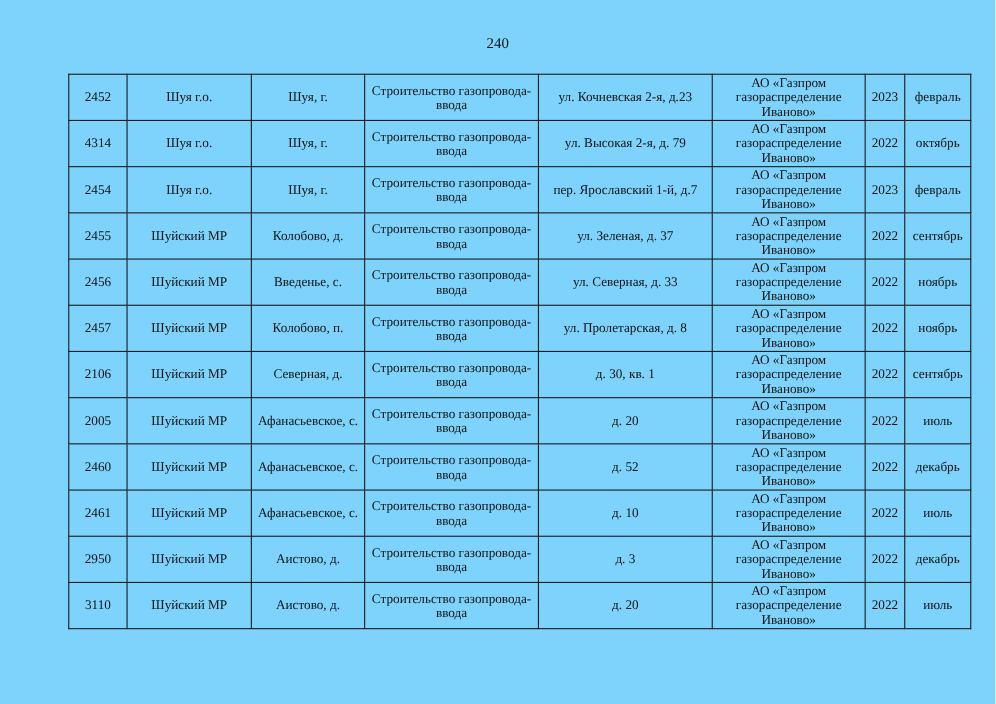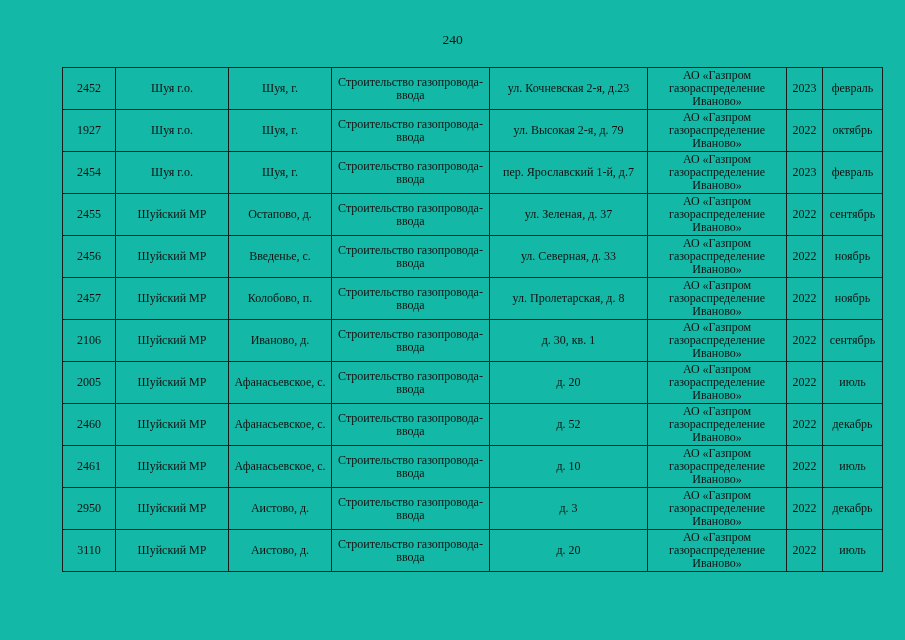--- a/index.html
+++ b/index.html
@@ -4,21 +4,21 @@
 <style>
   html, body {
     margin: 0;
     padding: 0;
     background: #ffffff;
   }
   .sheet {
     position: relative;
     width: 905px;
     height: 640px;
-    background: #14b8a6;
+    background: #7dd3fc;
     color: #111111;
     font-family: "Liberation Serif", serif;
     overflow: hidden;
   }
   .page-number {
     position: absolute;
     top: 32px;
     left: 0;
     width: 905px;
     text-align: center;
@@ -75,21 +75,21 @@
           <td>2452</td>
           <td>Шуя г.о.</td>
           <td>Шуя, г.</td>
           <td>Строительство газопровода-ввода</td>
           <td>ул. Кочневская 2-я, д.23</td>
           <td>АО «Газпром газораспределение Иваново»</td>
           <td>2023</td>
           <td>февраль</td>
         </tr>
         <tr>
-          <td>1927</td>
+          <td>4314</td>
           <td>Шуя г.о.</td>
           <td>Шуя, г.</td>
           <td>Строительство газопровода-ввода</td>
           <td>ул. Высокая 2-я, д. 79</td>
           <td>АО «Газпром газораспределение Иваново»</td>
           <td>2022</td>
           <td>октябрь</td>
         </tr>
         <tr>
           <td>2454</td>
@@ -97,21 +97,21 @@
           <td>Шуя, г.</td>
           <td>Строительство газопровода-ввода</td>
           <td>пер. Ярославский 1-й, д.7</td>
           <td>АО «Газпром газораспределение Иваново»</td>
           <td>2023</td>
           <td>февраль</td>
         </tr>
         <tr>
           <td>2455</td>
           <td>Шуйский МР</td>
-          <td>Остапово, д.</td>
+          <td>Колобово, д.</td>
           <td>Строительство газопровода-ввода</td>
           <td>ул. Зеленая, д. 37</td>
           <td>АО «Газпром газораспределение Иваново»</td>
           <td>2022</td>
           <td>сентябрь</td>
         </tr>
         <tr>
           <td>2456</td>
           <td>Шуйский МР</td>
           <td>Введенье, с.</td>
@@ -127,21 +127,21 @@
           <td>Колобово, п.</td>
           <td>Строительство газопровода-ввода</td>
           <td>ул. Пролетарская, д. 8</td>
           <td>АО «Газпром газораспределение Иваново»</td>
           <td>2022</td>
           <td>ноябрь</td>
         </tr>
         <tr>
           <td>2106</td>
           <td>Шуйский МР</td>
-          <td>Иваново, д.</td>
+          <td>Северная, д.</td>
           <td>Строительство газопровода-ввода</td>
           <td>д. 30, кв. 1</td>
           <td>АО «Газпром газораспределение Иваново»</td>
           <td>2022</td>
           <td>сентябрь</td>
         </tr>
         <tr>
           <td>2005</td>
           <td>Шуйский МР</td>
           <td>Афанасьевское, с.</td>

